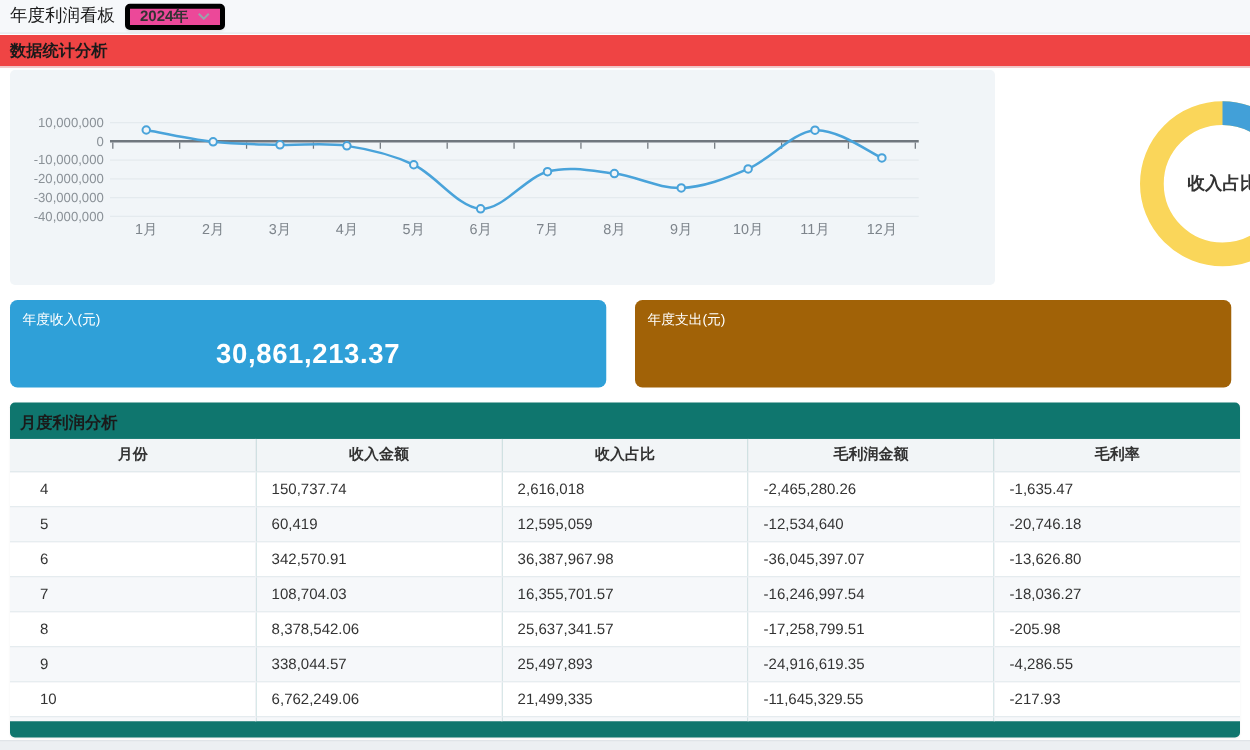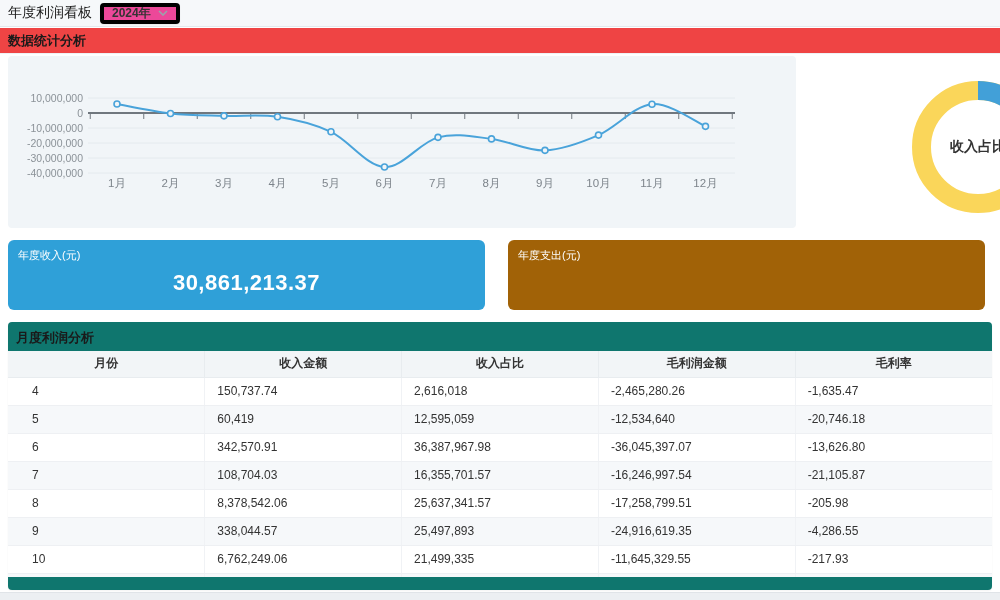--- a/index.html
+++ b/index.html
@@ -181,21 +181,21 @@
               <td>342,570.91</td>
               <td>36,387,967.98</td>
               <td>-36,045,397.07</td>
               <td>-13,626.80</td>
             </tr>
             <tr>
               <td>7</td>
               <td>108,704.03</td>
               <td>16,355,701.57</td>
               <td>-16,246,997.54</td>
-              <td>-21,105.87</td>
+              <td>-18,036.27</td>
             </tr>
             <tr>
               <td>8</td>
               <td>8,378,542.06</td>
               <td>25,637,341.57</td>
               <td>-17,258,799.51</td>
               <td>-205.98</td>
             </tr>
             <tr>
               <td>9</td>

